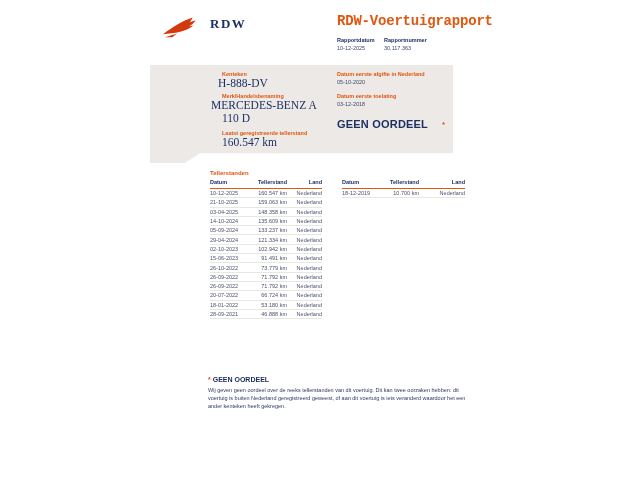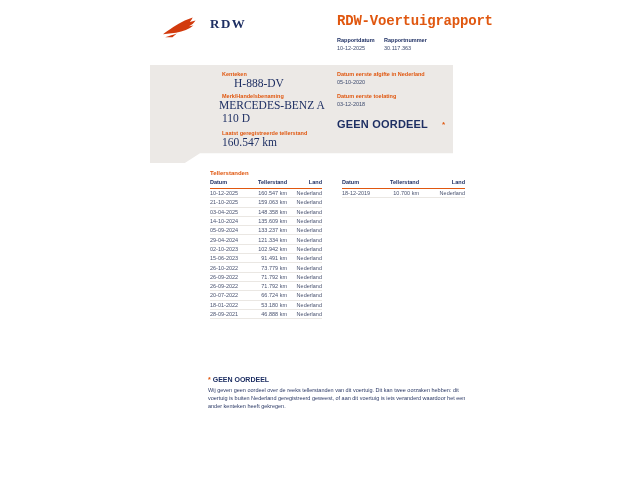--- a/index.html
+++ b/index.html
@@ -73,23 +73,23 @@
     <div class="meta-value" data-name="report-date-value">10-12-2025</div>
   </div>
   <div class="abs" style="left:384px;top:37px;" data-name="report-number-block">
     <div class="meta-label" data-name="report-number-label">Rapportnummer</div>
     <div class="meta-value" data-name="report-number-value">30.117.363</div>
   </div>
 
   <section class="abs panel" data-name="vehicle-summary-panel">
 
     <div class="abs" style="left:72px;top:6px;" data-name="kenteken-label">Kenteken</div>
-    <div class="abs field-value-serif" style="left:84px;top:12px;" data-name="kenteken-value">H-888-DV</div>
+    <div class="abs field-value-serif" style="left:68px;top:12px;" data-name="kenteken-value">H-888-DV</div>
     <div class="abs field-label" style="left:72px;top:28px;" data-name="merk-label">Merk/Handelsbenaming</div>
-    <div class="abs field-value-serif" style="left:69px;top:34px;" data-name="merk-value-line1">MERCEDES-BENZ A</div>
+    <div class="abs field-value-serif" style="left:61px;top:34px;" data-name="merk-value-line1">MERCEDES-BENZ A</div>
     <div class="abs field-value-serif" style="left:72px;top:47px;" data-name="merk-value-line2">110 D</div>
     <div class="abs field-label" style="left:72px;top:65px;" data-name="tellerstand-label">Laatst geregistreerde tellerstand</div>
     <div class="abs field-value-serif" style="left:72px;top:71px;" data-name="tellerstand-value">160.547 km</div>
 
     <div class="abs field-label" style="left:187px;top:6px;" data-name="afgifte-label">Datum eerste afgifte in Nederland</div>
     <div class="abs field-value-small" style="left:187px;top:14px;" data-name="afgifte-value">05-10-2020</div>
     <div class="abs field-label" style="left:187px;top:28px;" data-name="toelating-label">Datum eerste toelating</div>
     <div class="abs field-value-small" style="left:187px;top:36px;" data-name="toelating-value">03-12-2018</div>
     <div class="abs verdict" style="left:187px;top:53px;" data-name="verdict-text">GEEN OORDEEL</div>
     <div class="abs asterisk" style="left:292px;top:55px;" data-name="verdict-asterisk">*</div>

